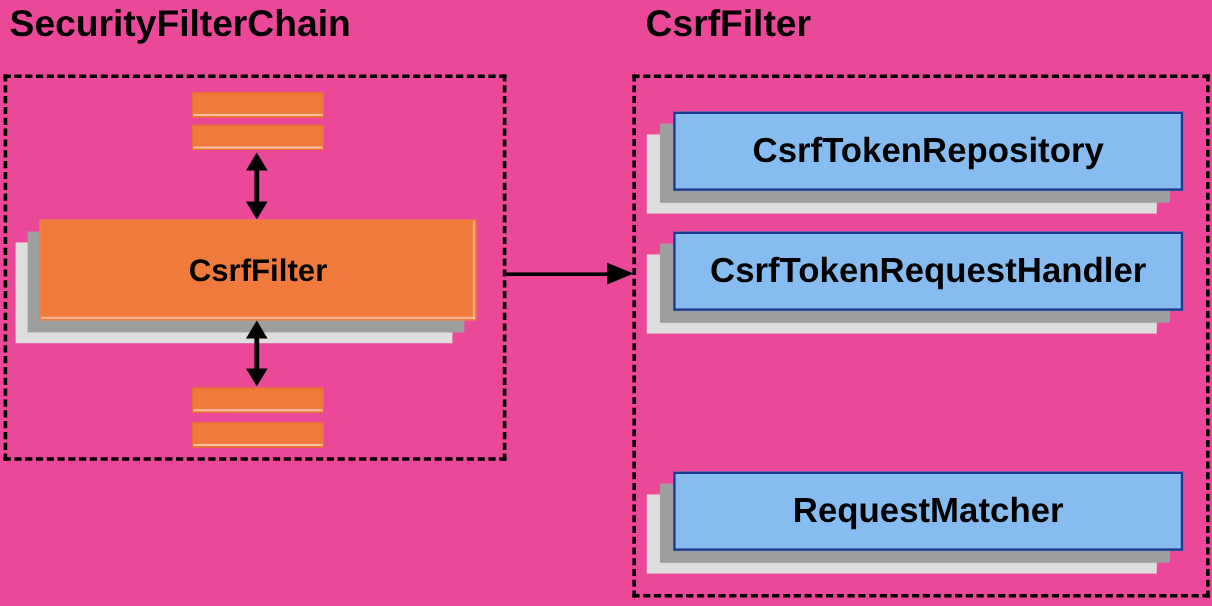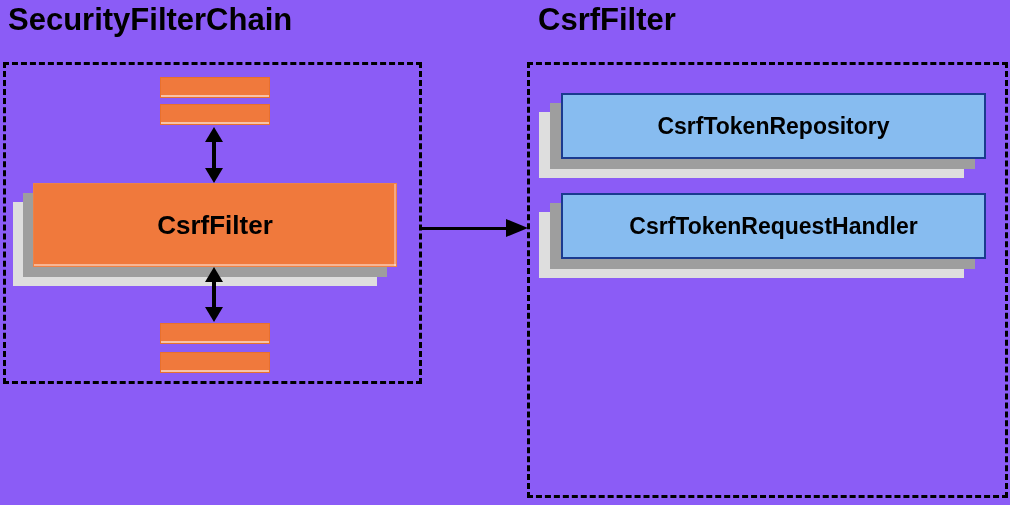--- a/index.html
+++ b/index.html
@@ -1,21 +1,21 @@
 <!DOCTYPE html>
 <html><head>
 <meta charset="utf-8">
 <style>
   * { margin: 0; padding: 0; box-sizing: border-box; }
   html, body { background: #ffffff; }
   body {
     font-family: "Liberation Sans", "DejaVu Sans", sans-serif;
     width: 1010px; height: 505px; position: relative; overflow: hidden;
   }
-  .canvas { position: absolute; left: 0; top: 0; width: 1010px; height: 505px; background: #8b5cf6; }
+  .canvas { position: absolute; left: 0; top: 0; width: 1010px; height: 505px; background: #ec4899; }
 
   .panel-title {
     position: absolute; top: 2px;
     font-size: 31px; font-weight: bold; color: #000000;
     letter-spacing: 0px; white-space: nowrap;
   }
   .panel-title.left-t { left: 8px; }
   .panel-title.right-t { left: 538px; }
 
   .dashed-panel {
@@ -82,21 +82,21 @@
     position: absolute; left: 31px; width: 425px; height: 66px;
     background: #87BCF0; border: 2px solid #1B3A8F;
     box-shadow: -11px 10px 0 #9E9E9E, -22px 19px 0 #DEDEDE;
     display: flex; align-items: center; justify-content: center;
   }
   .comp-1 { top: 28px; }
   .comp-2 { top: 128px; }
   .comp-3 { top: 228px; }
   .comp-4 { top: 328px; }
   .component-box .box-label {
-    font-size: 23px; font-weight: bold; color: #000000; white-space: nowrap;
+    font-size: 29px; font-weight: bold; color: #000000; white-space: nowrap;
   }
 </style>
 </head>
 <body>
 
 <div class="canvas">
 
   <div class="panel-title left-t">SecurityFilterChain</div>
 
   <div class="panel-title right-t">CsrfFilter</div>
@@ -135,15 +135,18 @@
 
     <div class="component-box comp-1">
       <span class="box-label">CsrfTokenRepository</span>
     </div>
 
     <div class="component-box comp-2">
       <span class="box-label">CsrfTokenRequestHandler</span>
     </div>
 
 
+    <div class="component-box comp-4">
+      <span class="box-label">RequestMatcher</span>
+    </div>
   </div>
 
 </div>
 
 </body></html>

